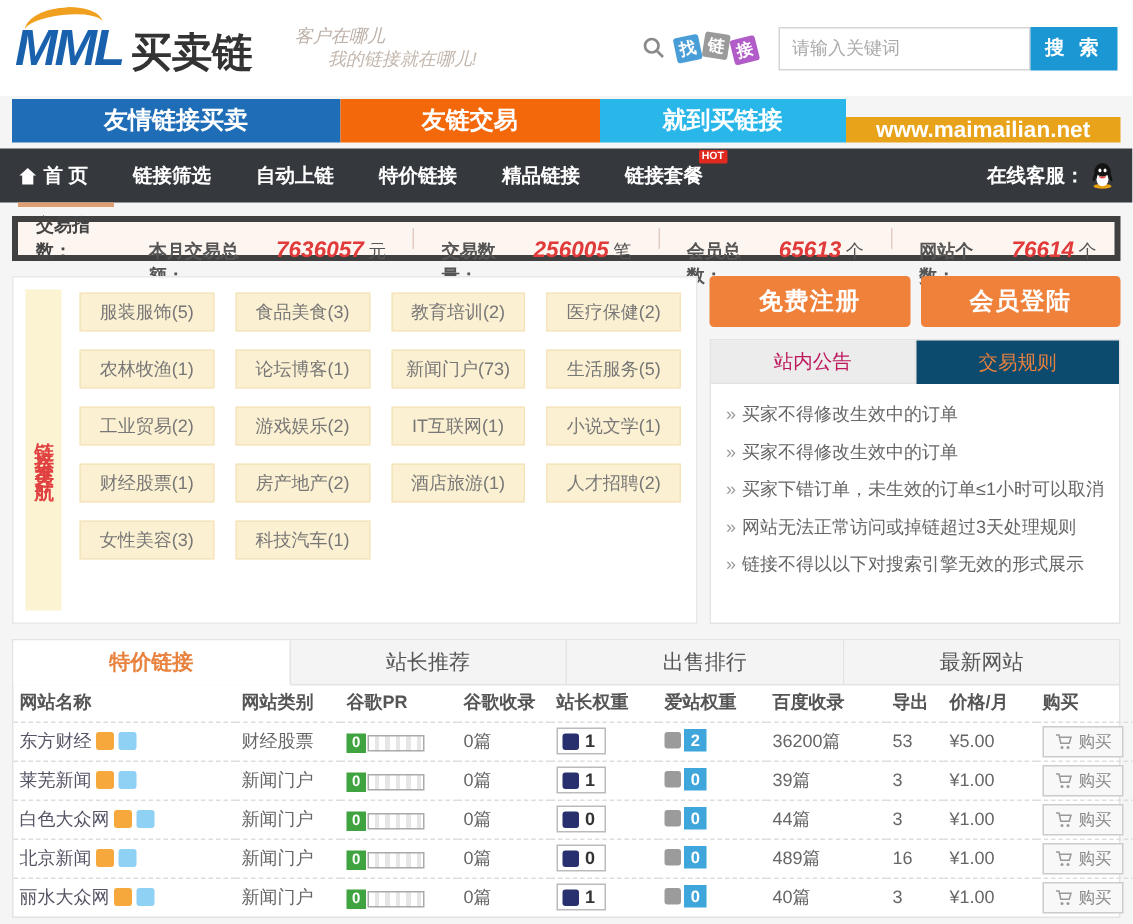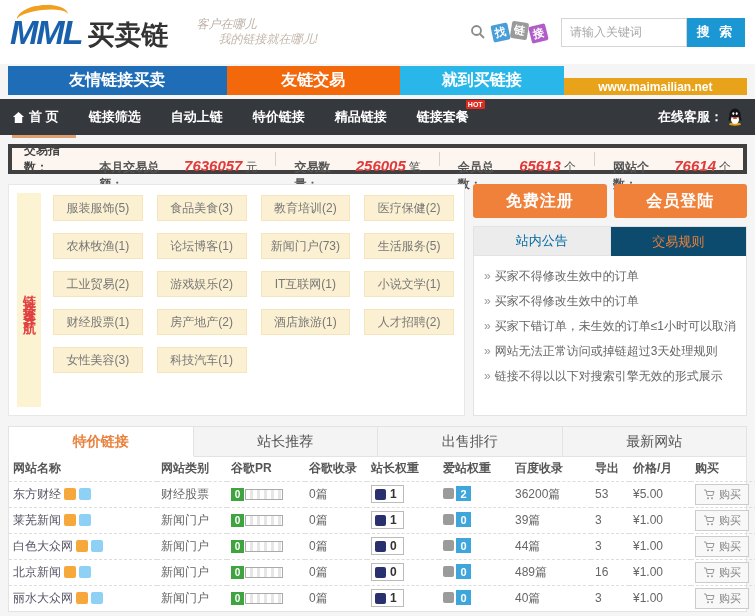--- a/index.html
+++ b/index.html
@@ -17,31 +17,31 @@
   .logo-cn { font-size:27px; font-weight:bold; color:#333; margin-left:6px; line-height:1.05; }
   .slogan { margin-left:28px; font-size:12px; font-style:italic; color:#bdb0a7; line-height:15px; }
   .slogan .l2 { padding-left:22px; color:#c3b7ad; }
   .search-zone { margin-left:auto; display:flex; align-items:center; }
   .tiles { display:flex; align-items:center; margin-right:14px; }
   .tile { width:17px; height:17px; color:#fff; font-size:11px; font-weight:bold;
     display:flex; align-items:center; justify-content:center; margin-left:2px; border-radius:2px; }
   .tile.t1 { background:#4a9ed8; transform:rotate(-12deg); }
   .tile.t2 { background:#9a9a9a; transform:rotate(9deg); margin-top:-4px; }
   .tile.t3 { background:#b15cc8; transform:rotate(-14deg); margin-top:3px; }
-  .search-input { width:126px; height:29px; border:1px solid #d5d5d5; padding:0 8px; font-size:12px; color:#000000; outline:none; }
+  .search-input { width:168px; height:29px; border:1px solid #d5d5d5; padding:0 8px; font-size:12px; color:#000000; outline:none; }
   .search-input::placeholder { color:#aaa; }
   .search-btn { width:58px; height:29px; background:#1b98d4; color:#fff; border:none;
     font-size:13px; font-weight:bold; letter-spacing:3px; cursor:pointer; font-family:inherit; }
   
   .banner { margin:2px 8px 0 8px; display:flex; height:29px; }
   .banner-seg { display:flex; align-items:center; justify-content:center; color:#fff; font-weight:bold; font-size:16px; }
   .b0 { flex:0 0 29.6%; background:#1e6db6; }
   .b1 { flex:0 0 23.4%; background:#f3680b; }
   .b2 { flex:0 0 22.2%; background:#29b7e9; }
-  .b3 { flex:1; background:#e9a31a; font-size:12px;margin-top:12px; }
+  .b3 { flex:1; background:#e9a31a; font-size:15px;margin-top:12px; }
   
   .navbar { margin-top:4px; height:36px; background:#35383d; display:flex; align-items:center; padding:0 12px; position:relative; }
   .nav-item { color:#fff; font-size:13px; font-weight:bold; margin-right:30px; display:flex; align-items:center; cursor:pointer; position:relative; height:36px; }
   .nav-item .home-ic { margin-right:4px; display:flex; }
   .hot-badge { position:absolute; top:1px; right:-16px; background:#e02a1f; color:#fff; font-size:7px; font-weight:bold; padding:0 2px; line-height:9px; border-radius:1px; }
   .nav-underline { position:absolute; left:12px; top:36px; width:64px; height:3px; background:#dd9e72; }
   .service { margin-left:auto; color:#fff; font-size:13px; font-weight:bold; display:flex; align-items:center; cursor:pointer; }
   .service svg { margin-left:4px; }
   
   .stats { margin:9px 8px 0 8px; height:30px; background:#fdf6f0; border:4px solid #404040;
@@ -59,21 +59,21 @@
   .cat-grid { flex:1; display:flex; flex-wrap:wrap; align-content:flex-start; gap:12px 14px; padding:2px 0 0 12px; }
   .cat-btn { width:calc(25% - 11px); height:26px; background:#fcf0d2; border:1px solid #f5e5bd;
     font-size:12px; color:#777; display:flex; align-items:center; justify-content:center; cursor:pointer; }
   .acct-panel { flex:1; display:flex; flex-direction:column; }
   .acct-btns { display:flex; gap:7px; height:34px; }
   .acct-btn { flex:1; background:#ef813b; border:none; border-radius:3px; color:#fff;
     font-size:16px; font-weight:bold; cursor:pointer; font-family:inherit; letter-spacing:1px; }
   .notice-box { margin-top:8px; flex:1; background:#fff; border:1px solid #e3e3e3; display:flex; flex-direction:column; }
   .notice-tabs { display:flex; height:29px; }
   .notice-tab { flex:1; display:flex; align-items:center; justify-content:center; font-size:13px; cursor:pointer; }
-  .notice-tab.inactive { background:#ececec; color:#0369a1; border-bottom:1px solid #e3e3e3; border-right:1px solid #e3e3e3; }
+  .notice-tab.inactive { background:#ececec; color:#be185d; border-bottom:1px solid #e3e3e3; border-right:1px solid #e3e3e3; }
   .notice-tab.active { background:#0c4a6e; color:#e8813d; }
   .rules { padding:8px 10px; }
   .rule { font-size:12px; color:#666; line-height:25px; white-space:nowrap; overflow:hidden; }
   .rule .mk { color:#999; margin-right:4px; }
   
   .listing { margin:10px 8px 0 8px; background:#fff; border:1px solid #e3e3e3; }
   .list-tabs { display:flex; height:30px; border-bottom:1px solid #e3e3e3; }
   .list-tab { flex:1; display:flex; align-items:center; justify-content:center; font-size:14px;
     color:#555; background:#f4f4f4; border-right:1px solid #e3e3e3; cursor:pointer; }
   .list-tab:last-child { border-right:none; }

